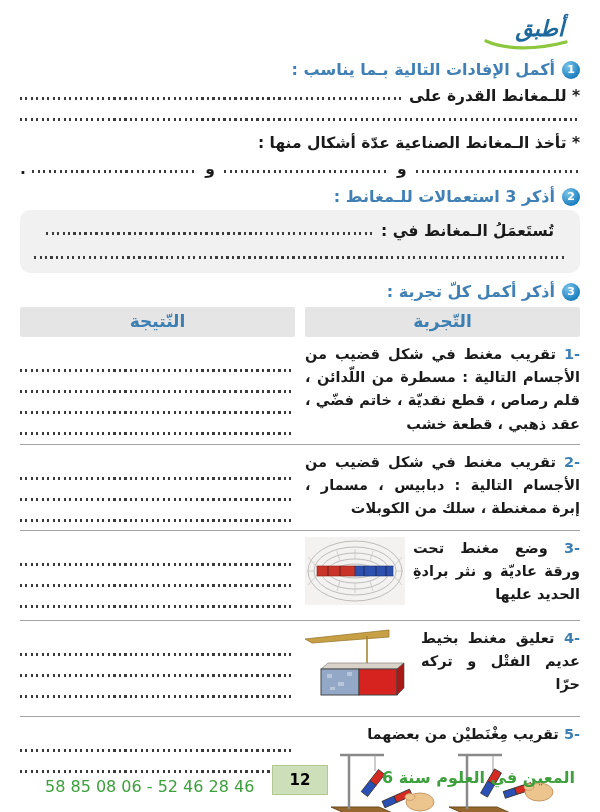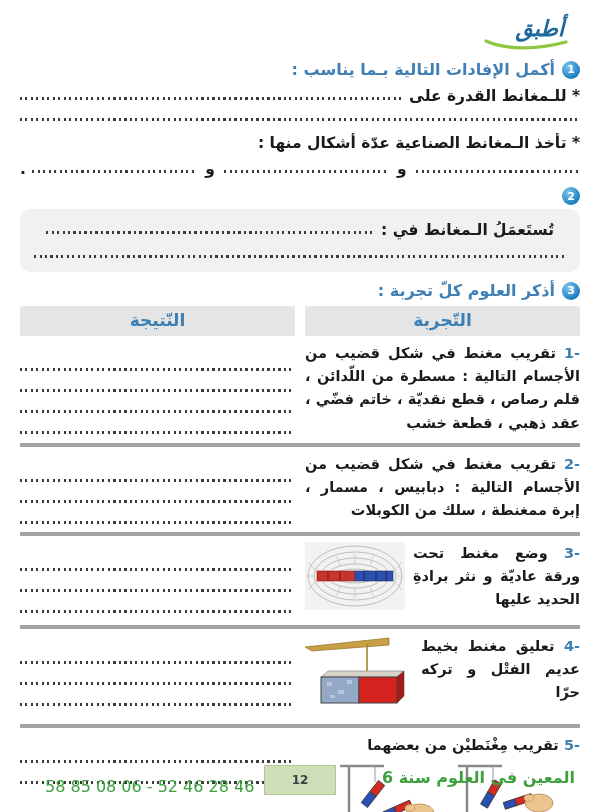--- a/index.html
+++ b/index.html
@@ -48,40 +48,40 @@
   .uses-box .fill-row { margin:4px 12px 0; }
   .uses-box .dots-line { margin:16px 0 0; }
 
   
   .tbl { margin-top:6px; }
   .tbl-header { display:flex; gap:10px; }
   .th { background:#e5e5e5; color:#3c7fb3; font-weight:bold; font-size:17px;
         text-align:center; padding:4px 0 6px; border-radius:2px; }
   .th-exp { flex:0 0 275px; }
   .th-res { flex:1 1 auto; }
-  .tr { display:flex; gap:10px; padding:6px 0 8px; border-bottom:4px solid #a3a3a3; }
+  .tr { display:flex; gap:10px; padding:6px 0 8px; border-bottom:1px solid #a3a3a3; }
   .tr:last-child { border-bottom:none; }
   .td-exp { flex:0 0 275px; font-weight:bold; font-size:14.5px; line-height:1.6;
             text-align:justify; text-align-last:right; }
   .rownum { color:#3c7fb3; direction:ltr; unicode-bidi:embed; }
   .td-res { flex:1 1 auto; padding-top:8px; }
   .res-line { height:3px; margin-top:18px;
           background:repeating-linear-gradient(90deg,#3b3b3b 0 2px,transparent 2px 5.5px); }
   .exp-flex { display:flex; gap:8px; align-items:flex-start; }
   .exp-flex .txt { flex:1 1 auto; }
   .img-wrap { flex:0 0 auto; }
   .img-center { display:flex; justify-content:center; margin-top:3px; }
 
   
   .footer { position:absolute; left:0; right:0; bottom:15px; height:32px; direction:rtl; }
   .book { position:absolute; right:25px; top:3px; color:#3da03d; font-weight:bold; font-size:16px; }
   .pagebox { position:absolute; left:50%; top:0; transform:translateX(-50%);
-             width:72px; height:30px; background:#cddfb8; border:1px solid #b3c995;
+             width:56px; height:30px; background:#cddfb8; border:1px solid #b3c995;
              display:flex; align-items:center; justify-content:center;
-             font-weight:bold; font-size:12px; color:#404040; direction:ltr; }
+             font-weight:bold; font-size:15px; color:#000000; direction:ltr; }
   .phone { position:absolute; left:45px; top:12px; color:#3da03d; font-weight:normal;
            font-size:16px; direction:ltr; }
 </style>
 </head>
 <body>
 
 <div class="page">
 
   <div class="title-wrap">
     <div class="app-title">أطبق</div>
@@ -107,33 +107,34 @@
     <span class="dots"></span>
     <span class="and-w">و</span>
     <span class="dots"></span>
     <span class="and-w">و</span>
     <span class="dots"></span>
     <span class="end-dot">.</span>
   </div>
 
   <div class="q-head">
     <span class="badge">2</span>
+    <span>أذكر 3 استعمالات للـمغانط :</span>
   </div>
 
   <div class="uses-box">
     <div class="fill-row">
       <span class="lbl">تُستَعمَلُ الـمغانط في :</span>
       <span class="dots"></span>
     </div>
     <div class="dots-line"></div>
   </div>
 
   <div class="q-head">
     <span class="badge">3</span>
-    <span>أذكر العلوم كلّ تجربة :</span>
+    <span>أذكر أكمل كلّ تجربة :</span>
   </div>
 
   <div class="tbl">
     <div class="tbl-header">
       <div class="th th-exp">التّجربة</div>
       <div class="th th-res">النّتيجة</div>
     </div>
 
     <div class="tr">
       <div class="td-exp">

